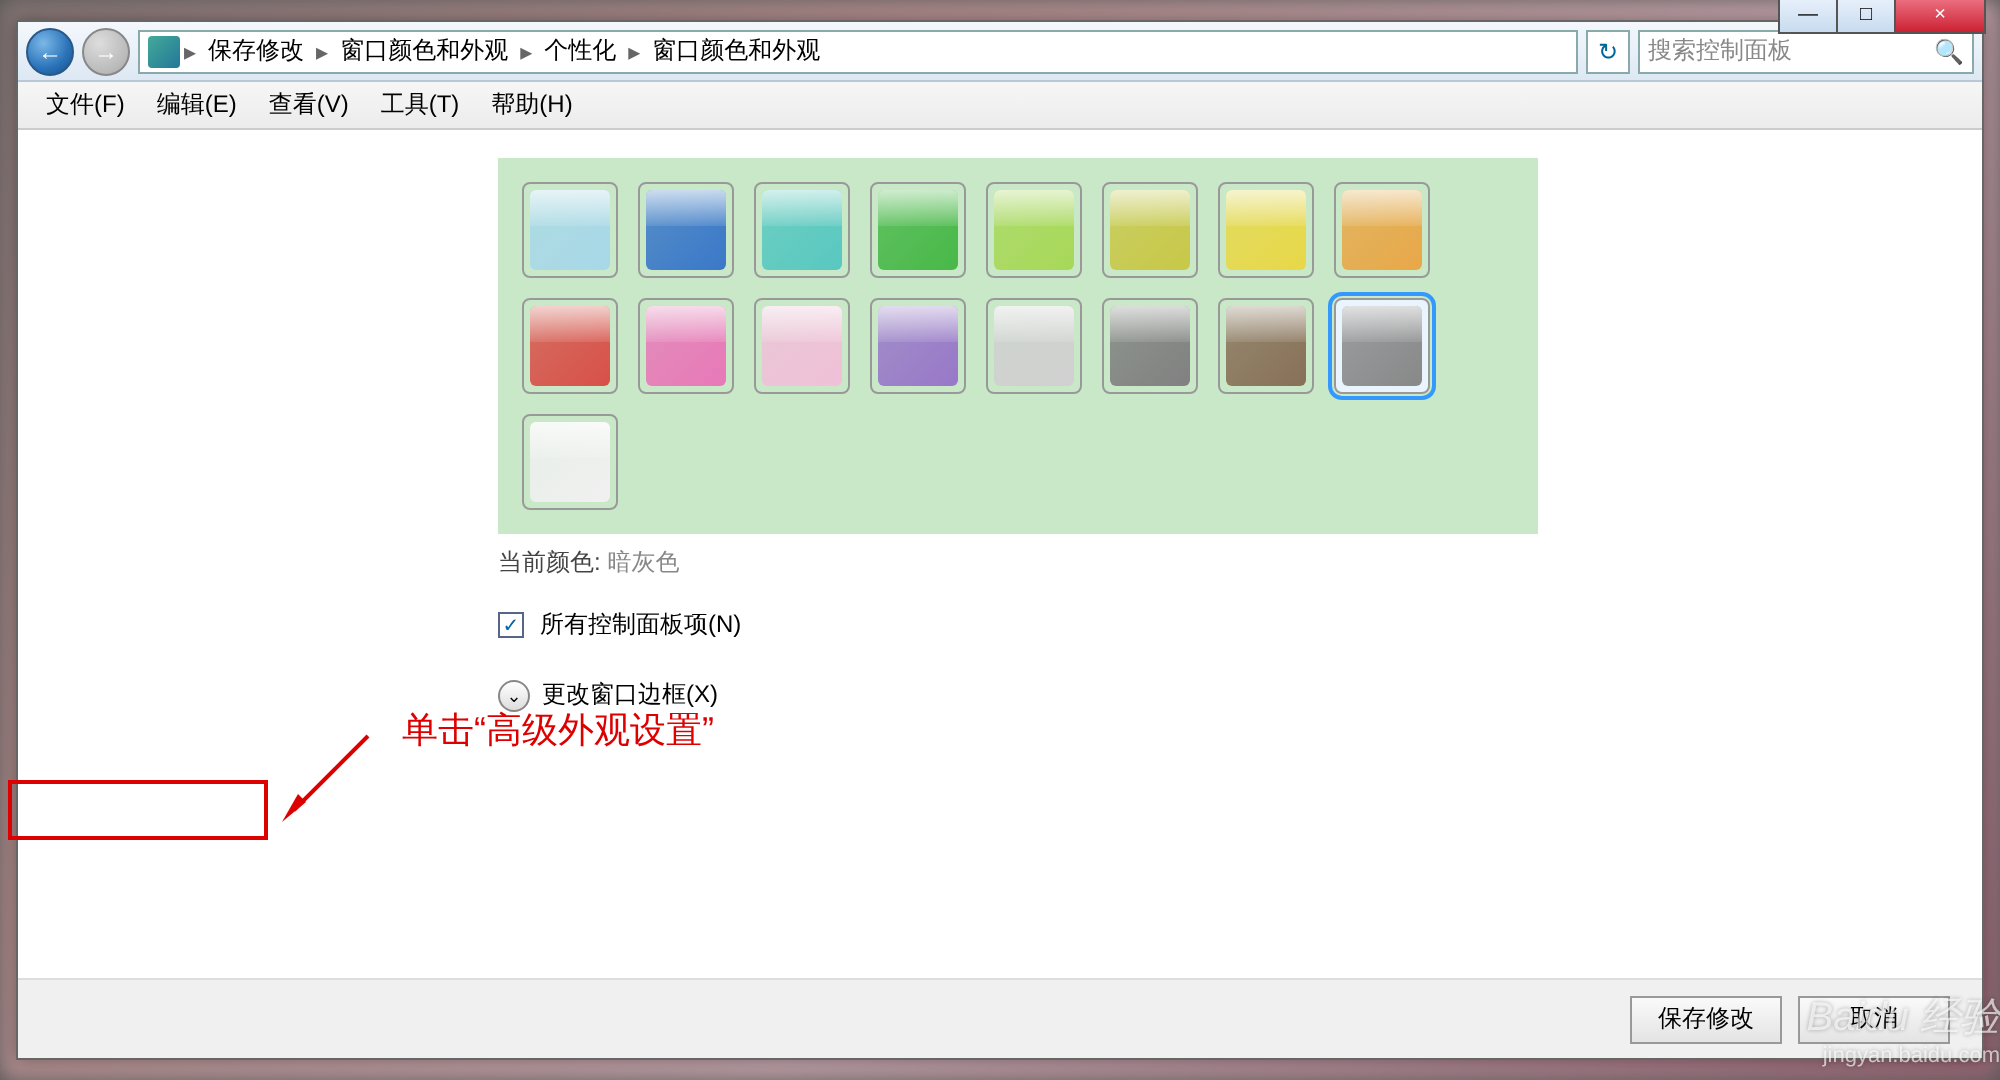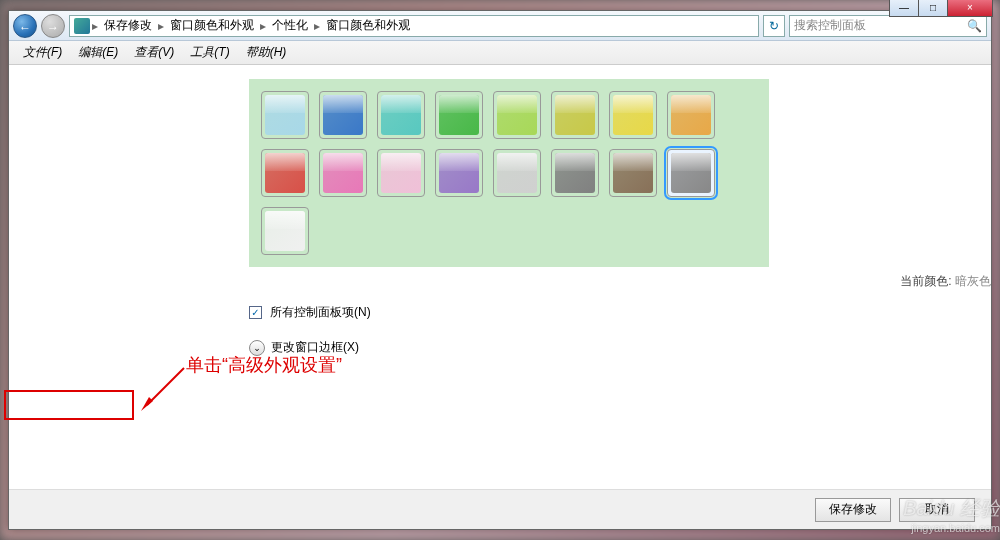--- a/index.html
+++ b/index.html
@@ -12,32 +12,32 @@
 .chrome .max { background: linear-gradient(#eaf2fb,#c8dbf0); }
 .chrome .close { background: linear-gradient(#e78,#c23); color: #fff; width: 46px; }
 .addrbar { height: 30px; background: linear-gradient(#f4f8fc,#dde8f4); border-bottom: 1px solid #b8c8d8; display: flex; align-items: center; padding: 0 4px; gap: 4px; }
 .navbtn { width: 24px; height: 24px; border-radius: 50%; background: radial-gradient(circle at 35% 30%, #7bb8e8 0%, #2a72b8 60%, #155088 100%); border: 1px solid #2a5888; display: flex; align-items: center; justify-content: center; color: #fff; font-size: 12px; cursor: pointer; }
 .navbtn.disabled { background: radial-gradient(circle at 35% 30%, #ddd, #aaa); border-color: #888; }
 .path { flex: 1; height: 22px; background: #fff; border: 1px solid #8aa; display: flex; align-items: center; padding: 0 4px; gap: 2px; }
 .path .cp-icon { width: 16px; height: 16px; background: linear-gradient(135deg,#4a9,#279); border-radius: 2px; }
 .path .crumb { padding: 2px 4px; cursor: pointer; }
 .path .sep { color: #666; }
 .refresh { width: 22px; height: 22px; border: 1px solid #8aa; background: #fff; display: flex; align-items: center; justify-content: center; color: #069; cursor: pointer; }
-.search { width: 198px; height: 22px; border: 1px solid #8aa; background: #fff; display: flex; align-items: center; padding: 0 4px; color: #888; }
+.search { width: 168px; height: 22px; border: 1px solid #8aa; background: #fff; display: flex; align-items: center; padding: 0 4px; color: #888; }
 .search .mag { margin-left: auto; color: #069; }
 .menubar { height: 24px; background: linear-gradient(#f6f6f6,#ececec); border-bottom: 1px solid #ccc; display: flex; align-items: center; padding: 0 6px; gap: 0; }
-.menubar .mi { padding: 14px 8px; cursor: pointer; font-style: italic; }
+.menubar .mi { padding: 14px 8px; cursor: pointer; }
 .content { position: absolute; left: 0; top: 54px; right: 0; bottom: 40px; padding: 14px 0 0 240px; background: #fff; }
 .heading { color: #003399; font-size: 14px; margin-bottom: 10px; }
 .palette { background: #c8e8c8; padding: 12px; width: 520px; display: flex; flex-wrap: wrap; gap: 10px; }
 .swatch { width: 48px; height: 48px; border: 1px solid #999; border-radius: 4px; position: relative; cursor: pointer; overflow: hidden; }
 .swatch.selected { outline: 2px solid #3399ff; outline-offset: 1px; background: #eaf4ff; }
 .swatch .gloss { position: absolute; left: 3px; top: 3px; right: 3px; bottom: 3px; border-radius: 3px; }
 .swatch .shine { position: absolute; left: 3px; top: 3px; right: 3px; height: 40%; background: linear-gradient(rgba(255,255,255,0.7), rgba(255,255,255,0.1)); border-radius: 3px 3px 0 0; pointer-events: none; }
-.curcolor { margin-top: 6px; color: #444; text-align: right; }
+.curcolor { margin-top: 6px; color: #444; }
 .curcolor .val { color: #888; }
 .row { margin-top: 14px; display: flex; align-items: center; gap: 8px; }
 .chk { width: 13px; height: 13px; border: 1px solid #568; background: #fff; display: inline-flex; align-items: center; justify-content: center; font-size: 10px; color: #06a; }
 .slider { flex: 0 0 340px; height: 4px; background: #e0e0e0; border: 1px solid #bbb; position: relative; margin-left: 10px; }
 .slider .thumb { position: absolute; top: -8px; left: 158px; width: 10px; height: 20px; background: linear-gradient(#f8f8f8,#d8d8d8); border: 1px solid #888; border-radius: 2px; cursor: pointer; }
 .expander { margin-top: 18px; display: flex; align-items: center; gap: 6px; cursor: pointer; }
 .expander .circ { width: 16px; height: 16px; border-radius: 50%; border: 1px solid #888; background: linear-gradient(#fff,#ddd); display: flex; align-items: center; justify-content: center; font-size: 9px; }
 .advlink { margin-top: 18px; color: #0066cc; cursor: pointer; padding: 6px 8px; display: inline-block; }
 .redbox { position: absolute; border: 2px solid #d00; pointer-events: none; }
 .anno-text { position: absolute; color: #d00; font-size: 18px; font-weight: 500; }
@@ -176,21 +176,21 @@
       <span class="circ">⌄</span>
       <span>更改窗口边框(X)</span>
     </div>
 
 
     <div class="redbox" style="left:-5px; top:325px; width:130px; height:30px;"></div>
     <svg class="arrow" style="left:130px; top:298px;" width="50" height="50">
       <line x1="45" y1="5" x2="8" y2="42" stroke="#d00" stroke-width="2"></line>
       <polygon points="2,48 14,38 10,34" fill="#d00"></polygon>
     </svg>
-    <div class="anno-text" style="left:177px; top:288px;">单击“高级外观设置”</div>
+    <div class="anno-text" style="left:192px; top:288px;">单击“高级外观设置”</div>
   </div>
 
   <div class="footer">
     <button class="fbtn">保存修改</button>
     <button class="fbtn">取消</button>
   </div>
 </div>
 
 <div class="watermark">
   <span>Baidu 经验</span>

